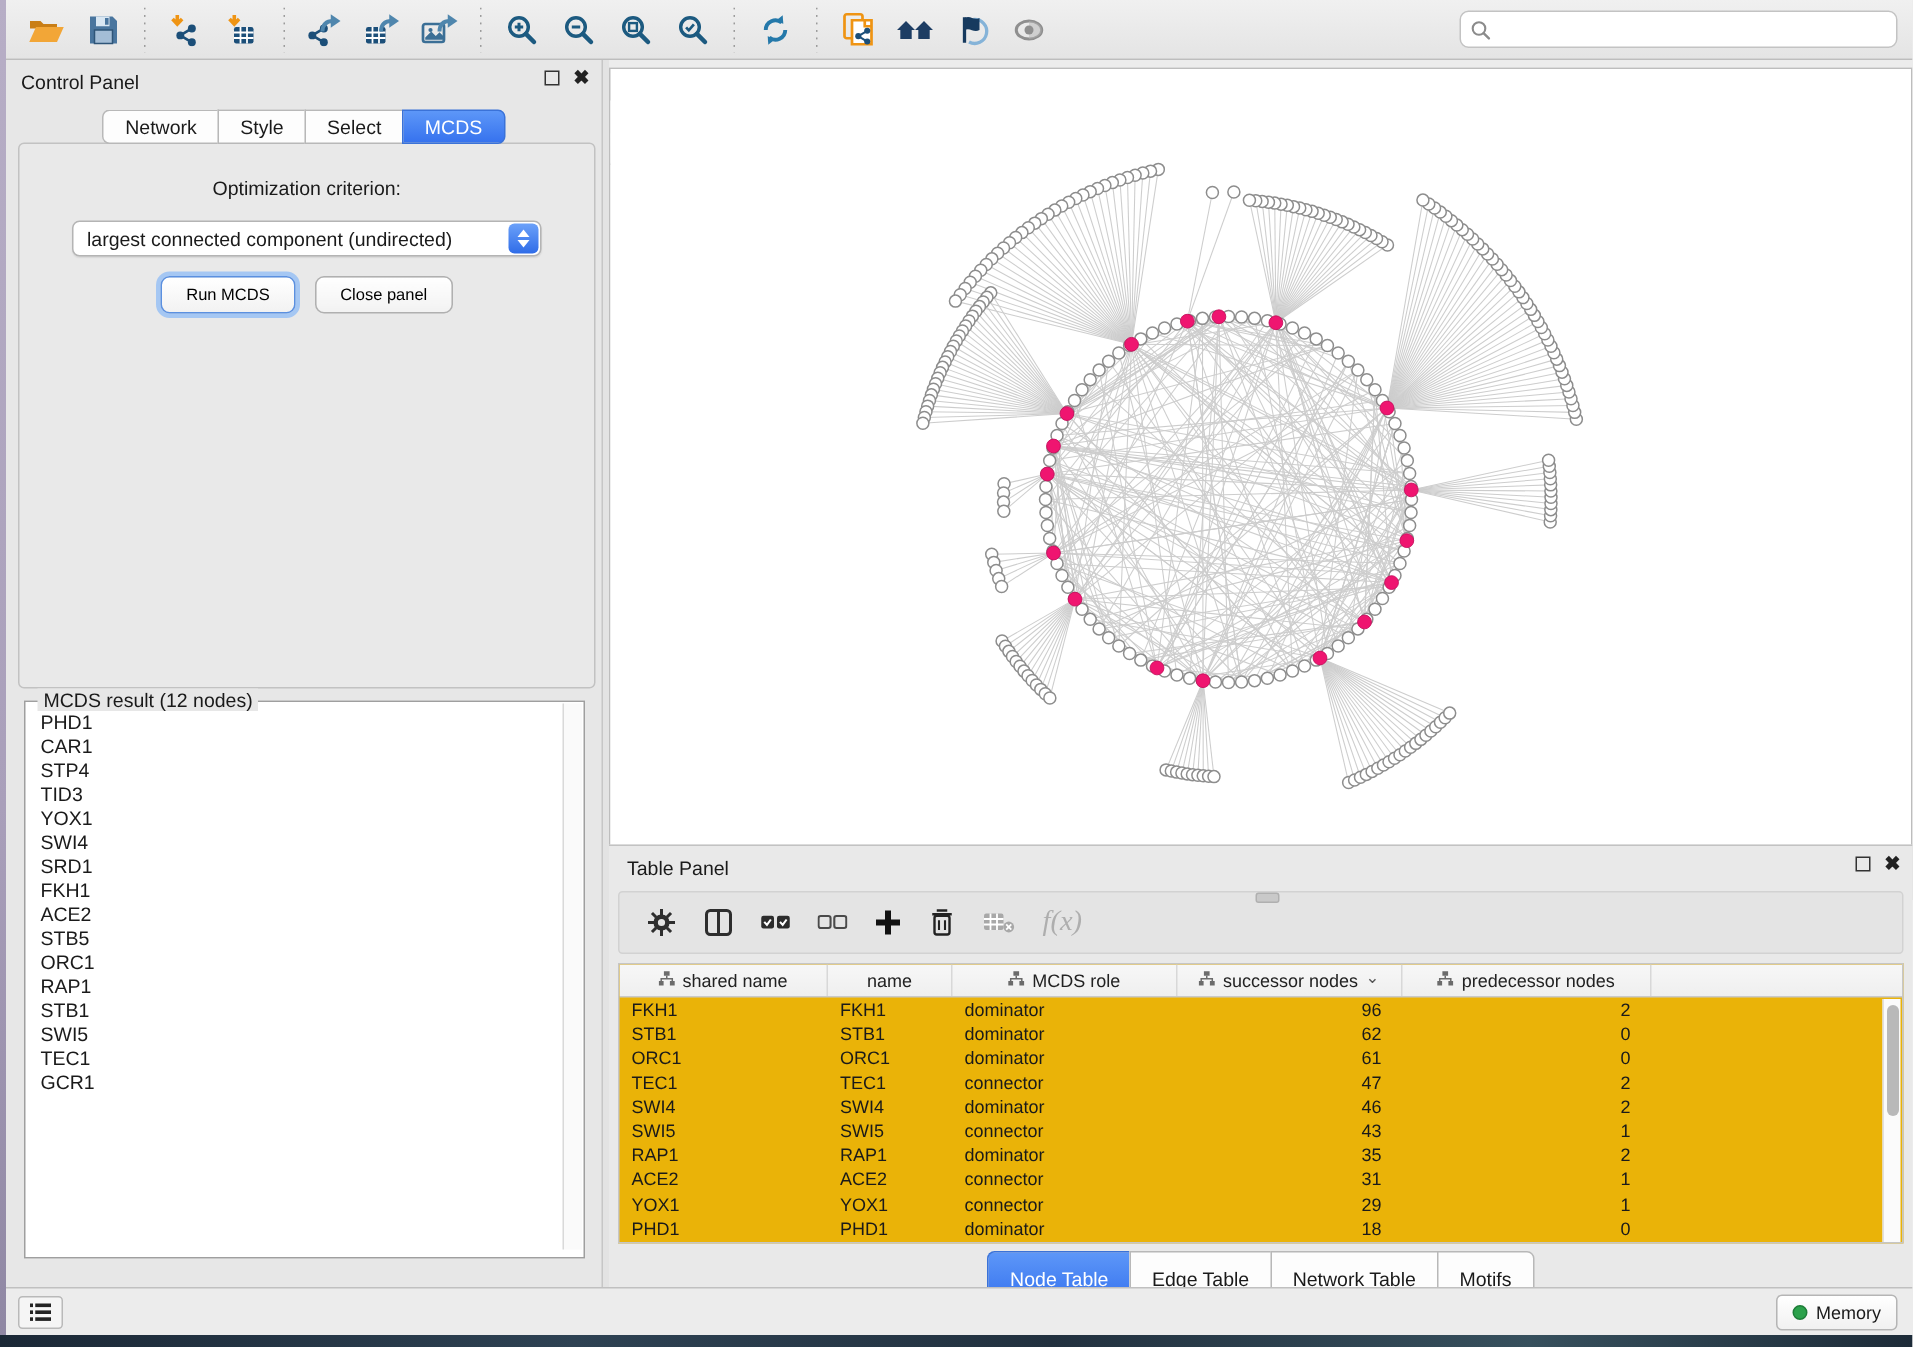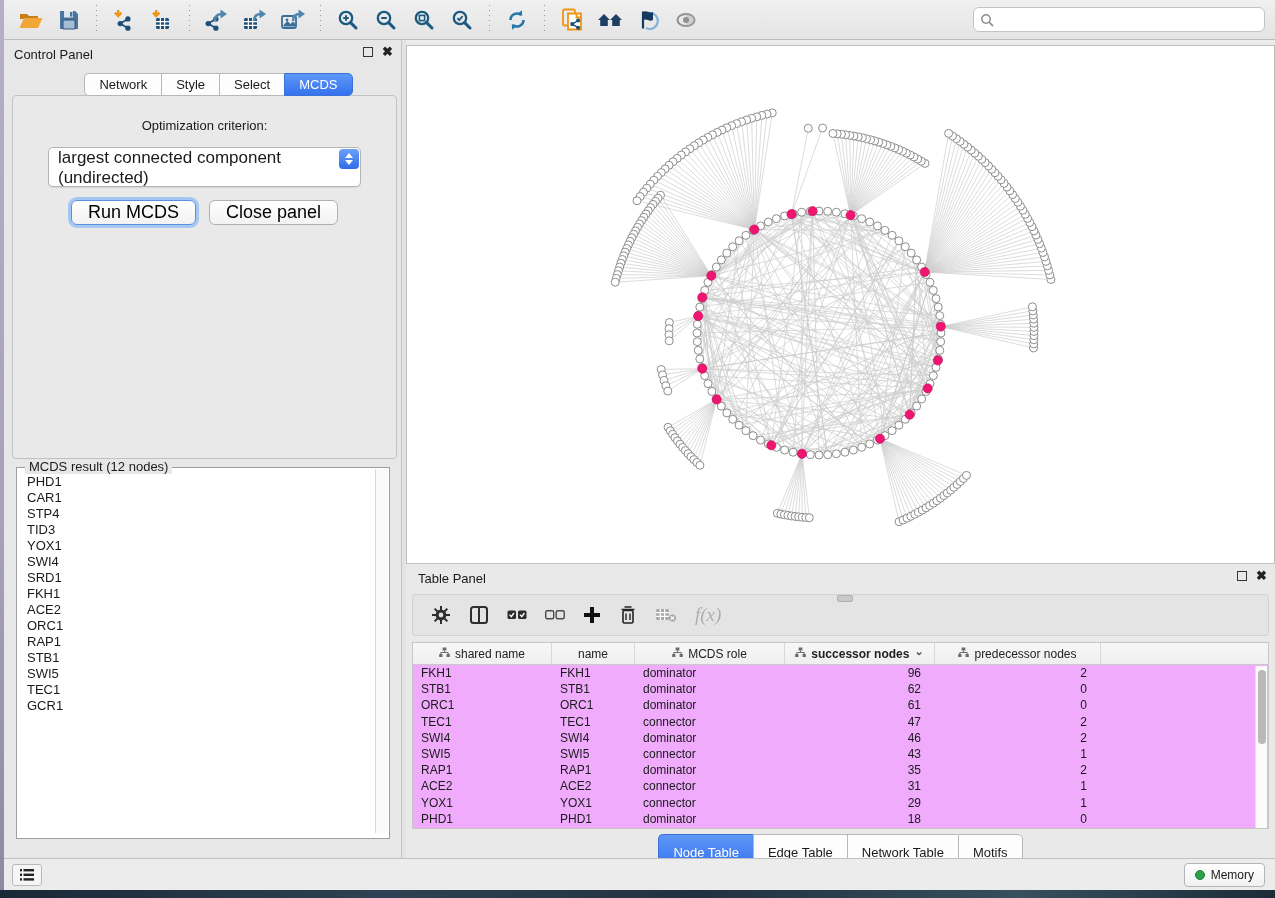--- a/index.html
+++ b/index.html
@@ -20,33 +20,33 @@
   .searchbox { position:absolute; right:10px; top:7px; width:292px; height:25px; background:#fff; border:1px solid #c3c3c3; border-radius:6px; display:flex; align-items:center; padding:0 6px; }
   .searchbox svg { flex:0 0 auto; margin-right:4px; }
   .searchbox input { border:none; outline:none; flex:1; font-size:12px; font-family:"Liberation Sans",sans-serif; background:transparent; }
 
   
   .control-panel { position:absolute; left:4px; top:40px; width:398px; height:818px; background:#e7e7e7; border-right:1px solid #c6c6c6; }
   .cp-titlerow { position:relative; height:28px; padding:7px 10px 0 10px; font-size:13px; }
   .win-btns { position:absolute; right:8px; top:7px; display:flex; gap:9px; align-items:center; }
   .float-icon { width:10px; height:10px; border:1.5px solid #333; display:inline-block; }
   .close-icon { font-size:13px; font-weight:bold; color:#222; line-height:10px; }
-  .cp-tabs { position:absolute; left:0; top:33px; width:100%; display:flex; justify-content:center; z-index:5;margin-left:16px; }
+  .cp-tabs { position:absolute; left:0; top:33px; width:100%; display:flex; justify-content:center; z-index:5; }
   .seg { border:1px solid #b8b8b8; border-right:none; background:#fdfdfd; padding:3px 14px; font-size:13px; height:23px; display:flex; align-items:center; }
   .seg:first-child { border-radius:5px 0 0 5px; }
   .seg:last-child { border-right:1px solid #b8b8b8; border-radius:0 5px 5px 0; }
   .seg.active { background:linear-gradient(#5d97f8,#3672ee); color:#fff; border-color:#3a72d8; }
   .cp-content { position:absolute; left:8px; top:55px; width:385px; height:364px; background:#e9e9e9; border:1px solid #c2c2c2; border-radius:4px; }
   .opt-label { text-align:center; margin-top:22px; font-size:13px; }
-  .dropdown { position:relative; margin:14px auto 0 auto; width:313px; height:40px; background:#fff; border:1px solid #b4b4b4; border-radius:5px; display:flex; align-items:flex-start; padding-left:9px; font-size:17px; box-shadow:0 1px 1px rgba(0,0,0,.08); }
+  .dropdown { position:relative; margin:14px auto 0 auto; width:313px; height:24px; background:#fff; border:1px solid #b4b4b4; border-radius:5px; display:flex; align-items:center; padding-left:9px; font-size:13px; box-shadow:0 1px 1px rgba(0,0,0,.08); }
   .dd-stepper { position:absolute; right:1px; top:1px; width:20px; height:20px; border-radius:4px; background:linear-gradient(#6ba1f9,#2f6ce8); display:flex; flex-direction:column; align-items:center; justify-content:center; gap:2px; }
   .dd-up { width:0; height:0; border-left:4px solid transparent; border-right:4px solid transparent; border-bottom:5px solid #fff; }
   .dd-down { width:0; height:0; border-left:4px solid transparent; border-right:4px solid transparent; border-top:5px solid #fff; }
   .btn-row { display:flex; justify-content:center; gap:13px; margin-top:13px; }
-  .mac-btn { background:linear-gradient(#ffffff,#f2f2f2); border:1px solid #b0b0b0; border-radius:6px; height:25px; padding:0 16px; font-size:18px; font-family:"Liberation Sans",sans-serif; display:flex; align-items:center; }
+  .mac-btn { background:linear-gradient(#ffffff,#f2f2f2); border:1px solid #b0b0b0; border-radius:6px; height:25px; padding:0 16px; font-size:11px; font-family:"Liberation Sans",sans-serif; display:flex; align-items:center; }
   .mac-btn.focused { box-shadow:0 0 0 3px #a5c7f3; border-color:#5b90e0; }
   .mcds-box { position:absolute; left:12px; top:427px; width:374px; height:372px; border:1px solid #9f9f9f; background:#fff; }
   .mcds-legend { position:absolute; left:8px; top:-9px; background:#e7e7e7; padding:0 4px; font-size:13px; }
   .mcds-list { position:absolute; left:1px; top:6px; width:358px; height:358px; overflow:hidden; font-size:13px; line-height:16px; padding-left:9px; }
   .mcds-scroll { position:absolute; right:1px; top:1px; width:13px; height:364px; background:#fafafa; border-left:1px solid #d9d9d9; }
 
   
   .main { position:absolute; left:406px; top:40px; width:869px; height:818px; }
   .split-v { position:absolute; left:402px; top:40px; width:4px; height:818px; background:#e3e3e3; }
   .split-grip-v { position:absolute; left:401px; top:438px; width:7px; height:26px; background:#d0d0d0; border:1px solid #b5b5b5; border-radius:2px; }
@@ -58,21 +58,21 @@
   .net-title { text-align:center; font-size:12px; font-weight:bold; line-height:20px; color:#333; }
   .net-view { position:absolute; left:0; top:21px; width:867px; height:532px; background:#fff; overflow:hidden; }
   .net-grip-h { position:absolute; left:430px; bottom:-3px; width:16px; height:7px; background:#c9c9c9; border:1px solid #b0b0b0; border-radius:2px; z-index:4; }
 
   
   .table-panel { position:absolute; left:0; top:523px; width:869px; height:295px; background:#e9e9e9; border-top:1px solid #c2c2c2; }
   .tp-titlerow { position:relative; height:26px; padding:7px 12px 0 12px; font-size:13px; }
   .tp-toolbar { position:absolute; left:6px; top:30px; width:857px; height:42px; background:#e4e4e4; border:1px solid #d2d2d2; border-radius:3px; display:flex; align-items:center; gap:18px; padding-left:18px; }
   .tp-toolbar .ticon { display:flex; align-items:center; }
   .fx-label { font-family:"Liberation Serif",serif; font-style:italic; font-size:19px; color:#aeaeae; }
-  .ntable { position:absolute; left:6px; top:78px; width:857px; height:187px; background:#f0abfc; border:1px solid #c6c6c6; overflow:hidden; }
+  .ntable { position:absolute; left:6px; top:78px; width:857px; height:187px; background:#eab308; border:1px solid #c6c6c6; overflow:hidden; }
   .thead { display:flex; height:22px; background:linear-gradient(#f7f7f7,#efefef); border-bottom:1px solid #c9c9c9; }
   .th { display:flex; align-items:center; justify-content:center; gap:5px; font-size:12px; color:#222; border-right:1px solid #d8d8d8; }
   .trow { display:flex; height:16.2px; font-size:12px; align-items:center; }
   .td { padding:0 8px; white-space:nowrap; overflow:hidden; }
   .td.num { text-align:right; padding-right:14px; }
   .vscroll { position:absolute; right:1px; top:23px; width:12px; height:163px; background:#fbfbfb; border-left:1px solid #e0e0e0; }
   .vthumb { position:absolute; left:1.5px; top:4px; width:8px; height:74px; background:#b9b9b9; border-radius:5px; }
   .tp-tabs { position:absolute; left:0; top:270px; width:100%; display:flex; justify-content:center; }
   .tp-tabs .seg { height:36px; }
 
@@ -284,20 +284,21 @@
       <div class="mcds-list" id="mcds-list">
           <div>PHD1</div>
           <div>CAR1</div>
           <div>STP4</div>
           <div>TID3</div>
           <div>YOX1</div>
           <div>SWI4</div>
           <div>SRD1</div>
           <div>FKH1</div>
           <div>ACE2</div>
+          <div>STB5</div>
           <div>ORC1</div>
           <div>RAP1</div>
           <div>STB1</div>
           <div>SWI5</div>
           <div>TEC1</div>
           <div>GCR1</div>
         </div>
       <div class="mcds-scroll"></div>
     </div>
   </div>
@@ -1161,21 +1162,21 @@
             </div>
             <div class="th" style="width: 150px;">
               <span><svg width="11" height="11" viewBox="0 0 11 11">
                   <rect x="3.6" y="0.5" width="3.8" height="3" fill="#6b6b6b"></rect>
                   <rect x="0.2" y="7" width="3.2" height="3" fill="#6b6b6b"></rect>
                   <rect x="7.6" y="7" width="3.2" height="3" fill="#6b6b6b"></rect>
                   <path d="M5.5 3.5v2M1.8 7V5.5h7.4V7" stroke="#6b6b6b" fill="none"></path>
                 </svg></span>
               <span>MCDS role</span>
             </div>
-            <div class="th" style="width: 150px; font-weight: bold;">
+            <div class="th" style="width: 150px;">
               <span><svg width="11" height="11" viewBox="0 0 11 11">
                   <rect x="3.6" y="0.5" width="3.8" height="3" fill="#6b6b6b"></rect>
                   <rect x="0.2" y="7" width="3.2" height="3" fill="#6b6b6b"></rect>
                   <rect x="7.6" y="7" width="3.2" height="3" fill="#6b6b6b"></rect>
                   <path d="M5.5 3.5v2M1.8 7V5.5h7.4V7" stroke="#6b6b6b" fill="none"></path>
                 </svg></span>
               <span>successor nodes</span>
               <span style="font-size: 11px; color: rgb(85, 85, 85); margin-top: -5px;">⌄</span>
             </div>
             <div class="th" style="width: 166px;">

